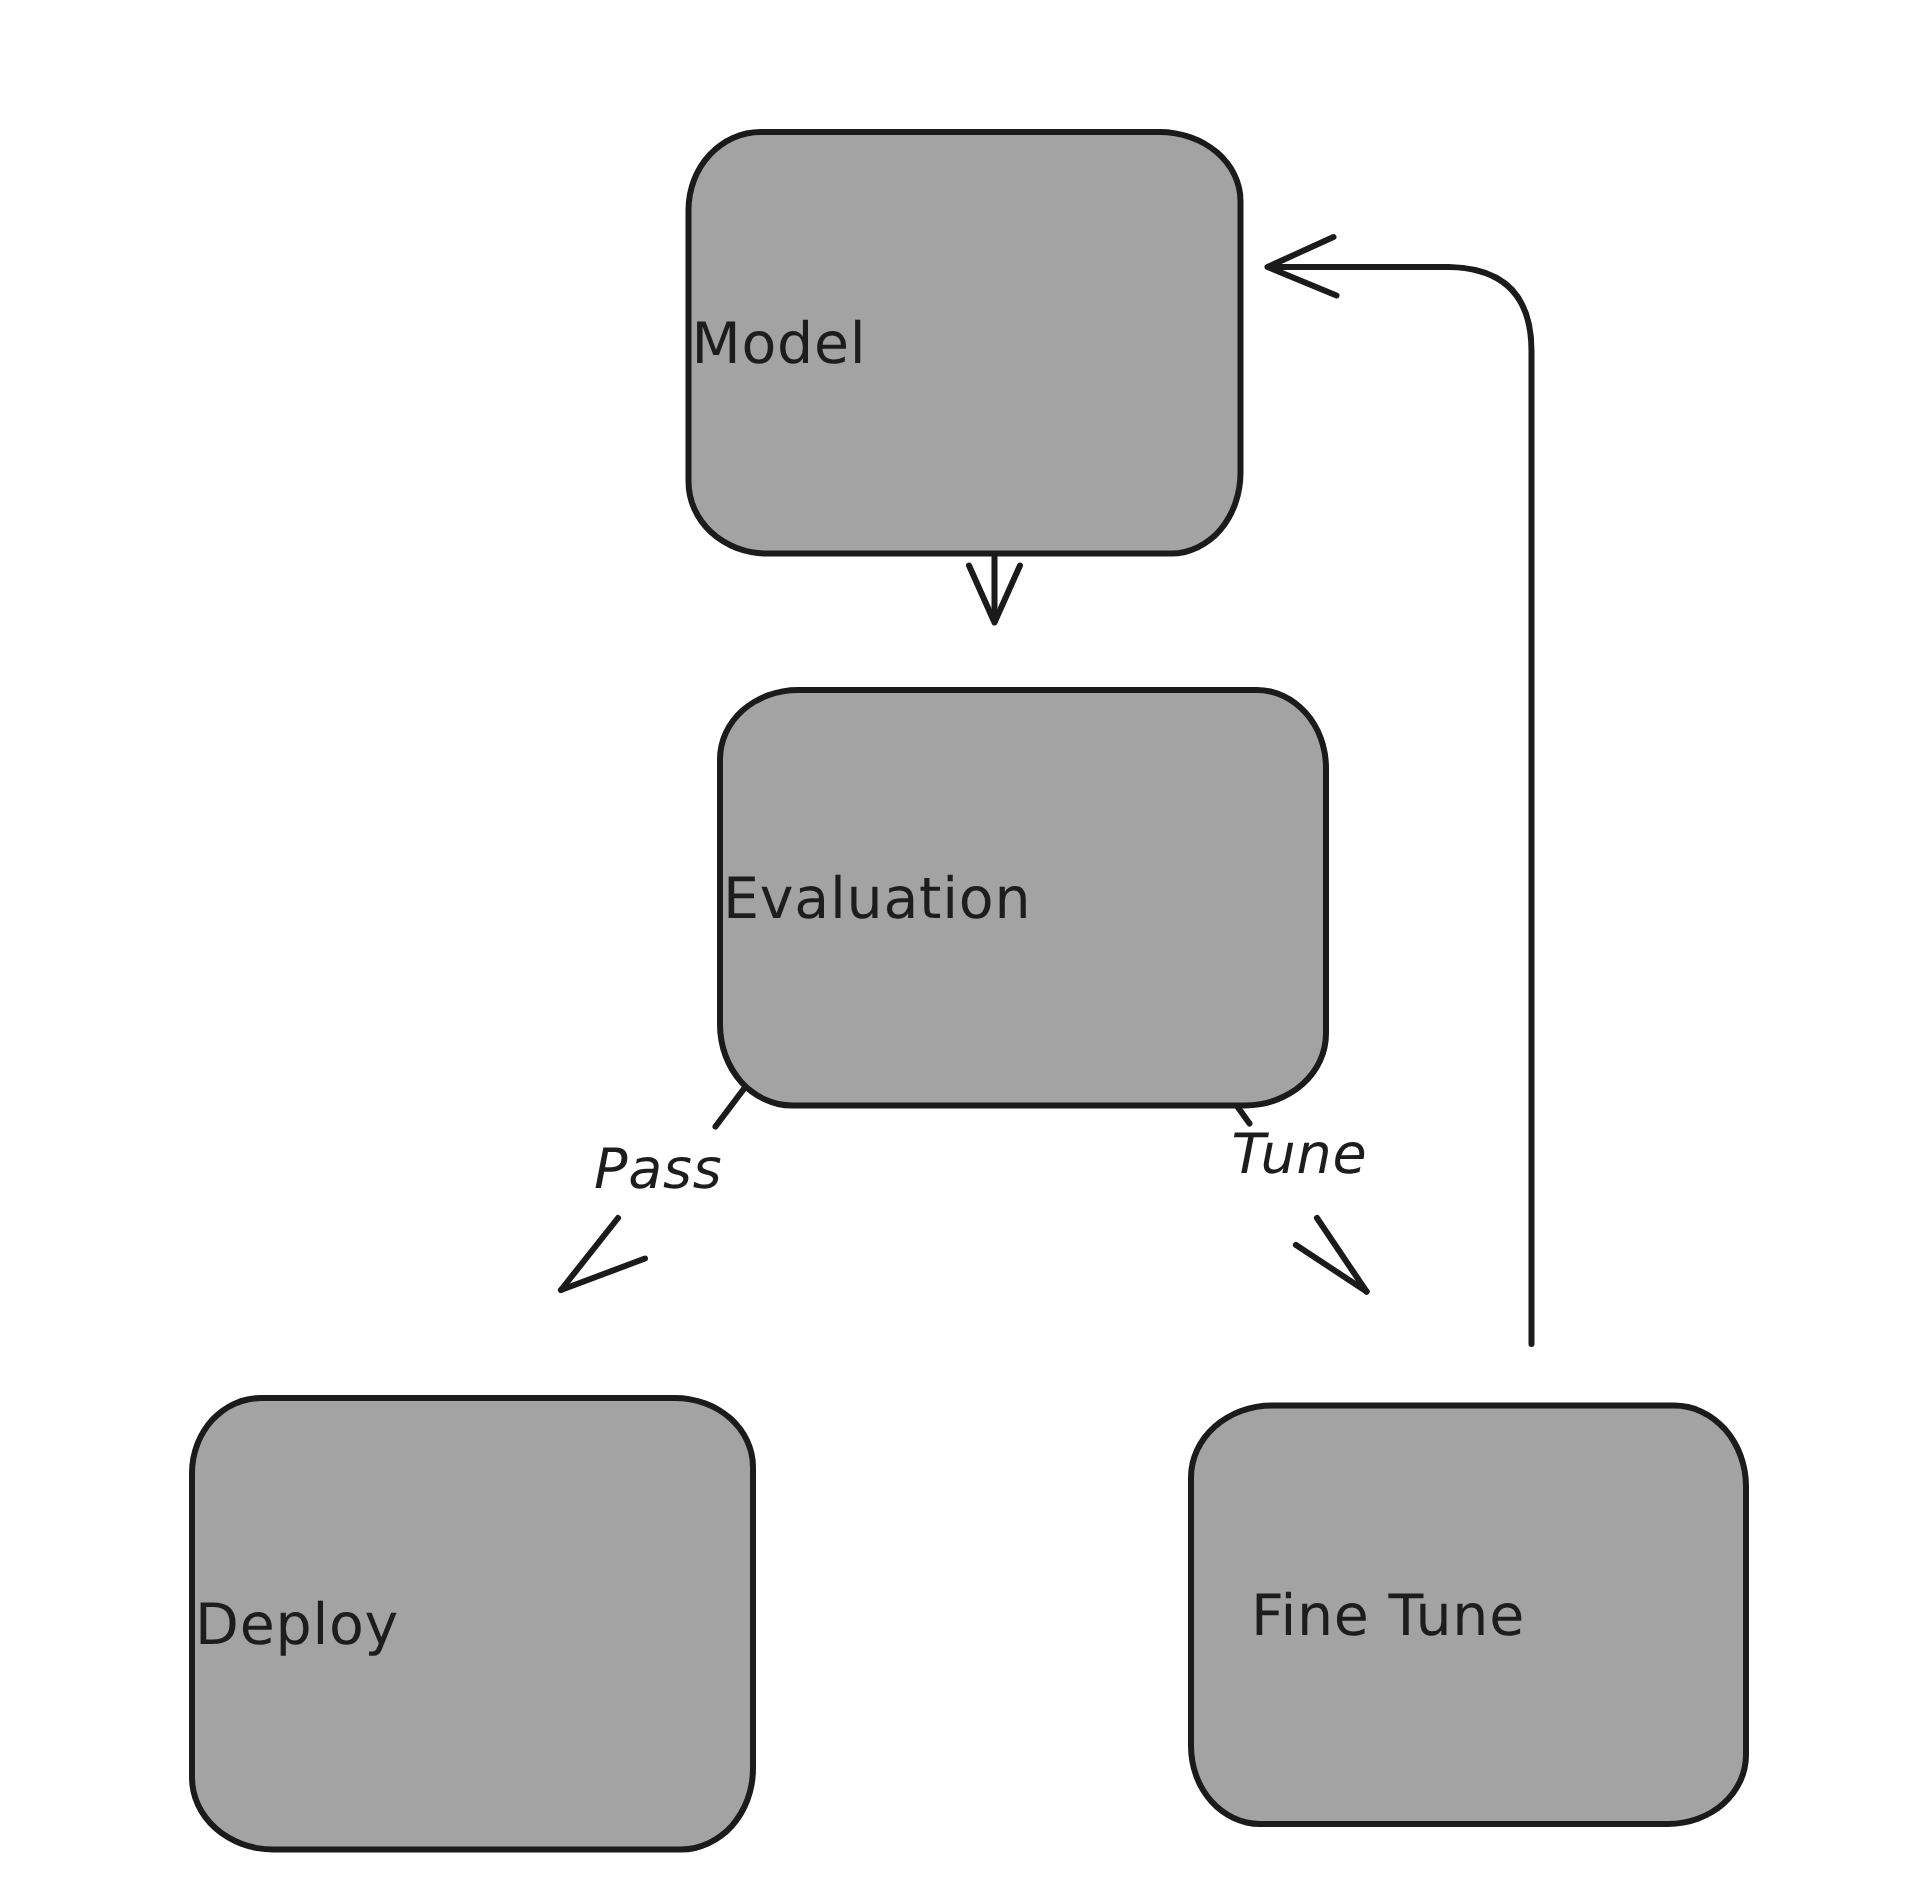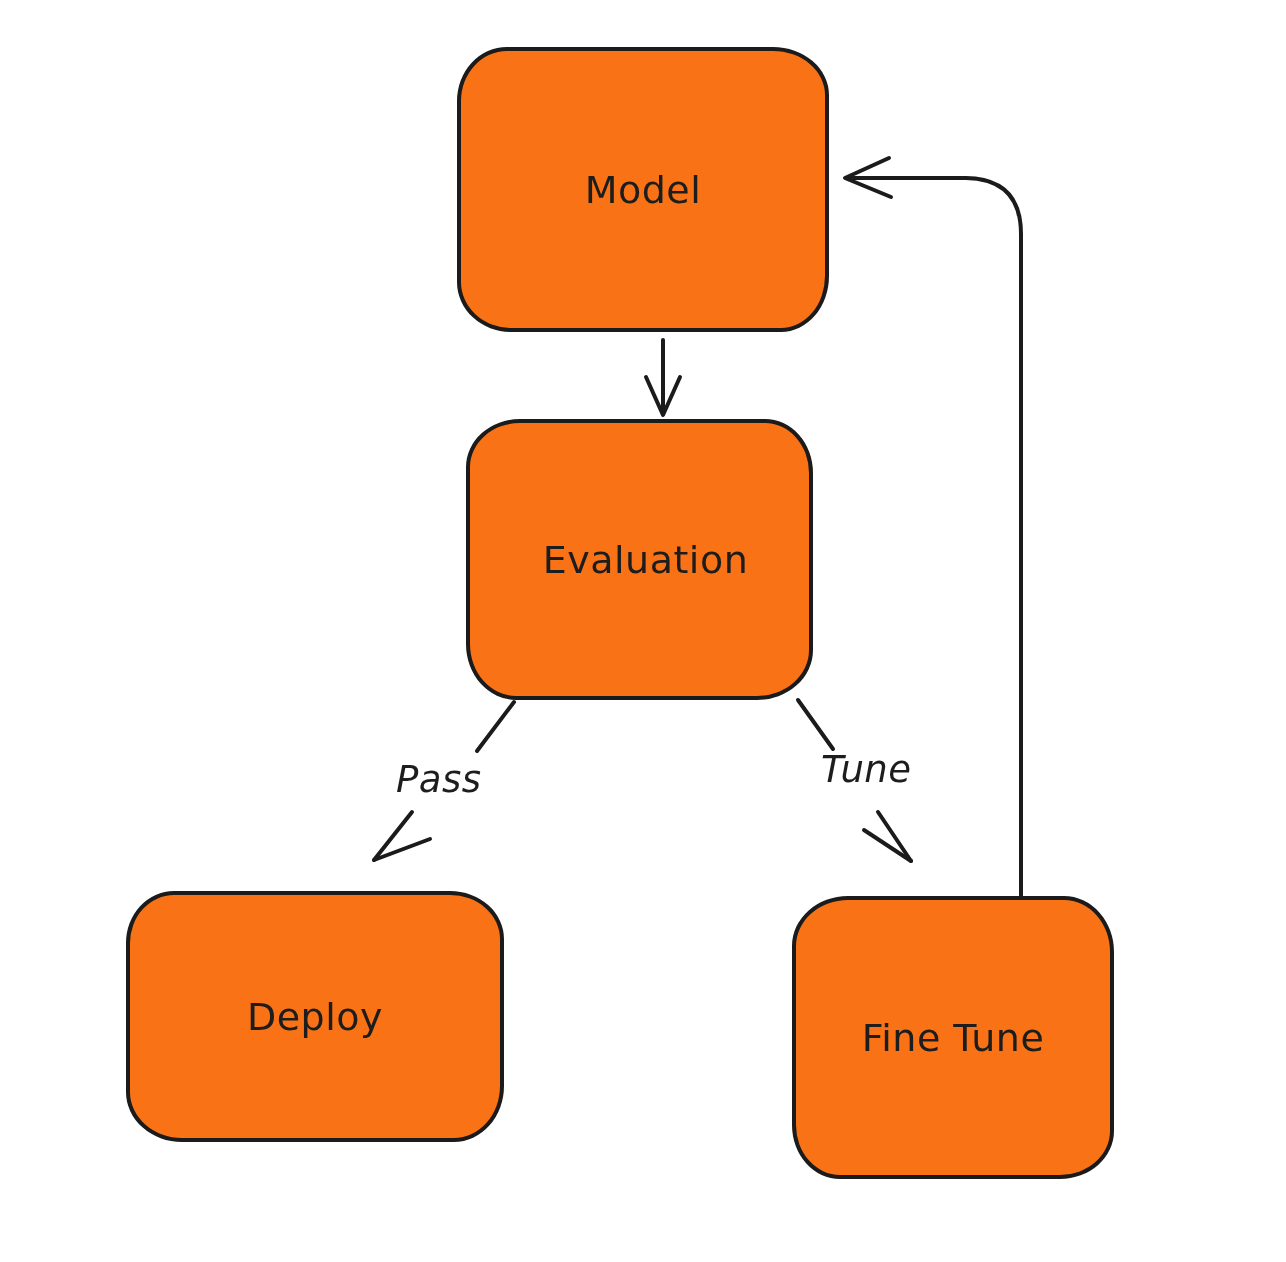--- a/index.html
+++ b/index.html
@@ -25,48 +25,49 @@
   .edges-svg path {
     stroke: #1b1b1b;
     stroke-width: 4;
     fill: none;
     stroke-linecap: round;
     stroke-linejoin: round;
   }
   .node {
     position: absolute;
     border: 4px solid #1b1b1b;
-    background: #f97316;
+    background: #a3a3a3;
     display: flex;
     align-items: center;
-    justify-content: center;
+    justify-content: flex-start;
     box-sizing: border-box;
+    margin-top: 39px;
   }
   .node-label {
     font-size: 38px;
     color: #1d1d1d;
     letter-spacing: 0.5px;
     white-space: nowrap;
   }
   .node-model {
     left: 457px; top: 47px; width: 372px; height: 285px;
     border-radius: 50px 56px 48px 54px / 54px 48px 56px 50px;
   }
   .node-evaluation {
-    left: 466px; top: 419px; width: 347px; height: 281px;
+    left: 478px; top: 419px; width: 408px; height: 281px;
     border-radius: 54px 48px 56px 50px / 48px 54px 50px 56px;
-    padding-left: 12px;
   }
   .node-deploy {
-    left: 126px; top: 891px; width: 378px; height: 251px;
+    left: 126px; top: 891px; width: 378px; height: 305px;
     border-radius: 48px 54px 50px 56px / 52px 48px 56px 50px;
   }
   .node-fine-tune {
-    left: 792px; top: 896px; width: 322px; height: 283px;
+    left: 792px; top: 896px; width: 374px; height: 283px;
     border-radius: 56px 50px 54px 48px / 50px 56px 48px 54px;
+    padding-left: 38px;
   }
   .edge-label {
     position: absolute;
     font-size: 37px;
     color: #1d1d1d;
     letter-spacing: 0.5px;
     white-space: nowrap;
     font-style: italic;
   }
   .edge-label-pass { left: 396px; top: 758px; }

